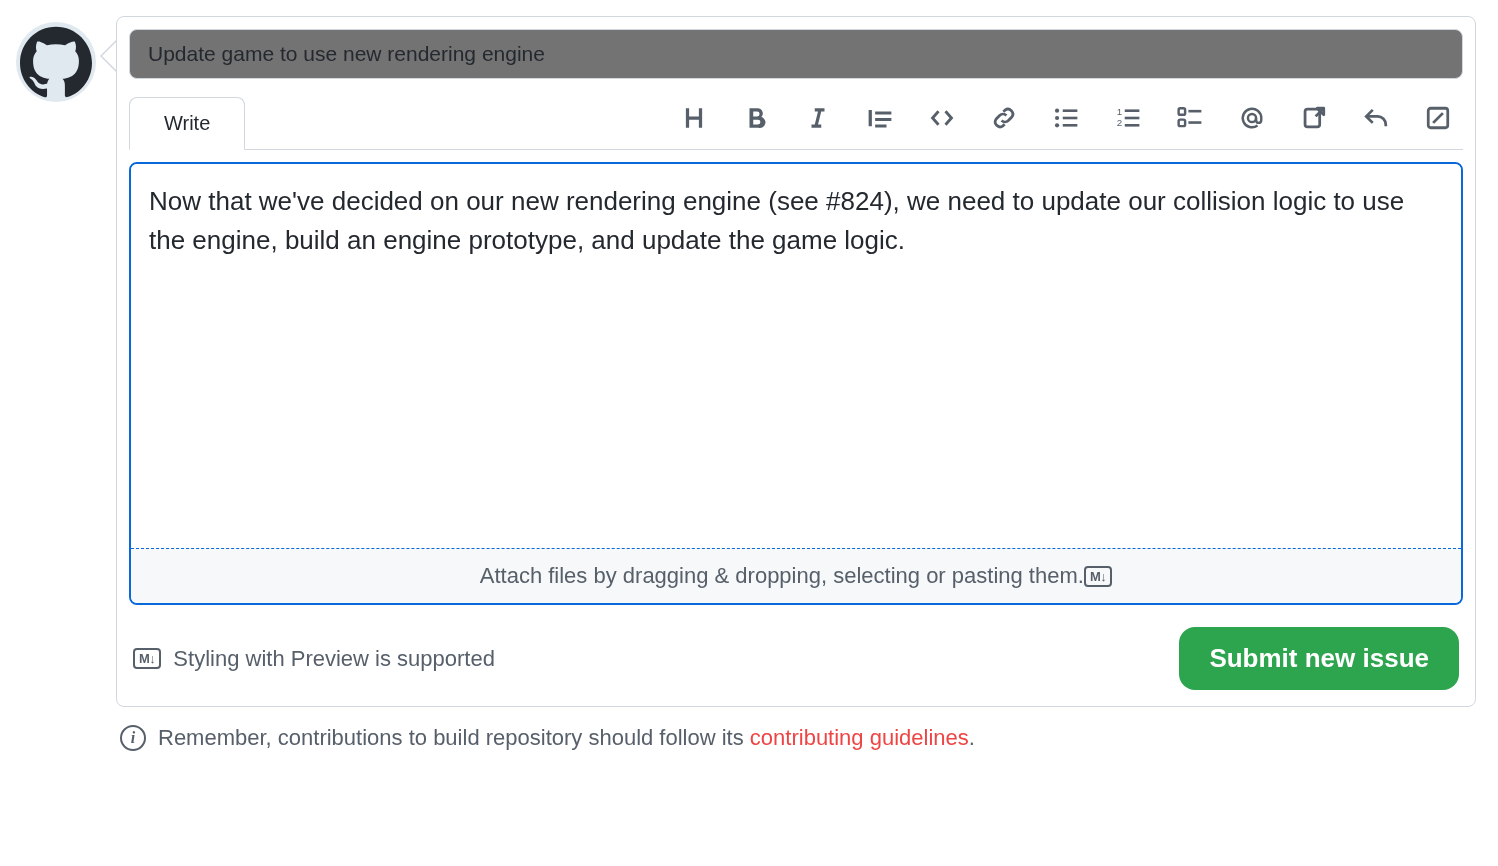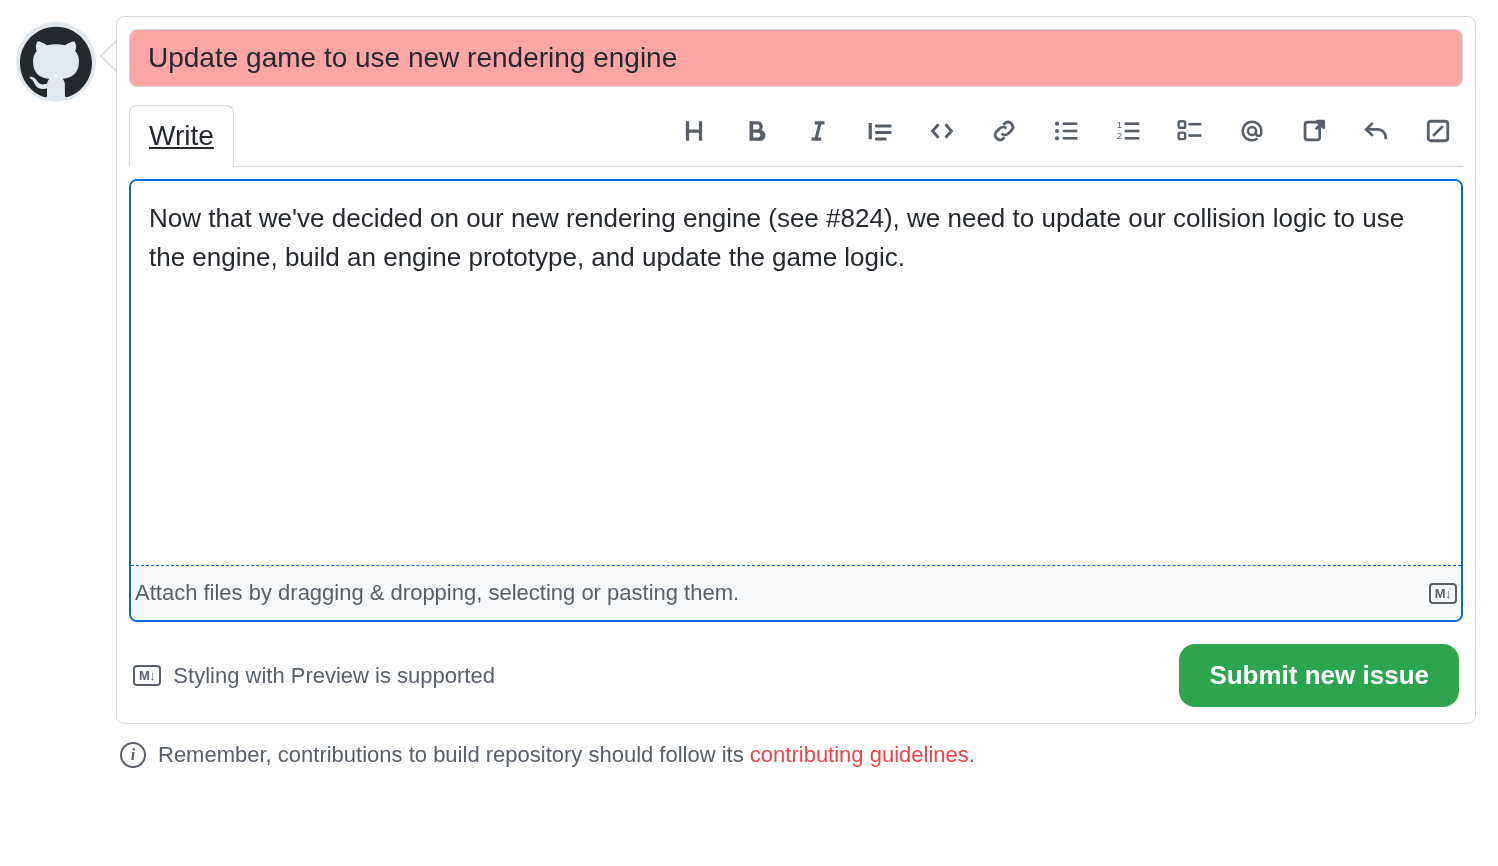--- a/index.html
+++ b/index.html
@@ -57,47 +57,46 @@
   border-right: 14px solid #ffffff;
 }
 .form-box {
   border: 1px solid #d0d7de;
   border-radius: 8px;
   padding: 12px;
   background: #ffffff;
 }
 .title-input {
   width: 100%;
-  font-size: 28px;
+  font-size: 21px;
   padding: 12px 18px;
   border: 1px solid #d0d7de;
   border-radius: 8px;
-  background: #fca5a5;
+  background: #737373;
   color: #24292f;
   outline: none;
 }
 .tabs-row {
   display: flex;
   align-items: center;
   margin-top: 18px;
   border-bottom: 1px solid #d0d7de;
   position: relative;
 }
 .tabs { display: flex; }
 .tab {
-  padding: 14px 19px;
-  font-size: 28px;
+  padding: 14px 34px;
+  font-size: 20px;
   color: #57606a;
   cursor: pointer;
   border: 1px solid transparent;
   border-top-left-radius: 8px;
   border-top-right-radius: 8px;
   background: transparent;
   margin-bottom: -1px;
-  text-decoration: underline;
 }
 .tab.active {
   border-color: #d0d7de;
   border-bottom-color: #ffffff;
   background: #ffffff;
   color: #24292f;
 }
 .toolbar {
   margin-left: auto;
   display: flex;
@@ -139,21 +138,21 @@
   background: #ffffff;
 }
 .attach-bar {
   border-top: 1px dashed #0969da;
   background: #f6f8fa;
   padding: 14px 4px;
   font-size: 22px;
   color: #57606a;
   display: flex;
   align-items: center;
-  justify-content: space-between;
+  justify-content: center;
 }
 .md-badge {
   display: inline-flex;
   align-items: center;
   justify-content: center;
   border: 2px solid #57606a;
   border-radius: 4px;
   padding: 1px 4px;
   font-size: 13px;
   font-weight: 700;

